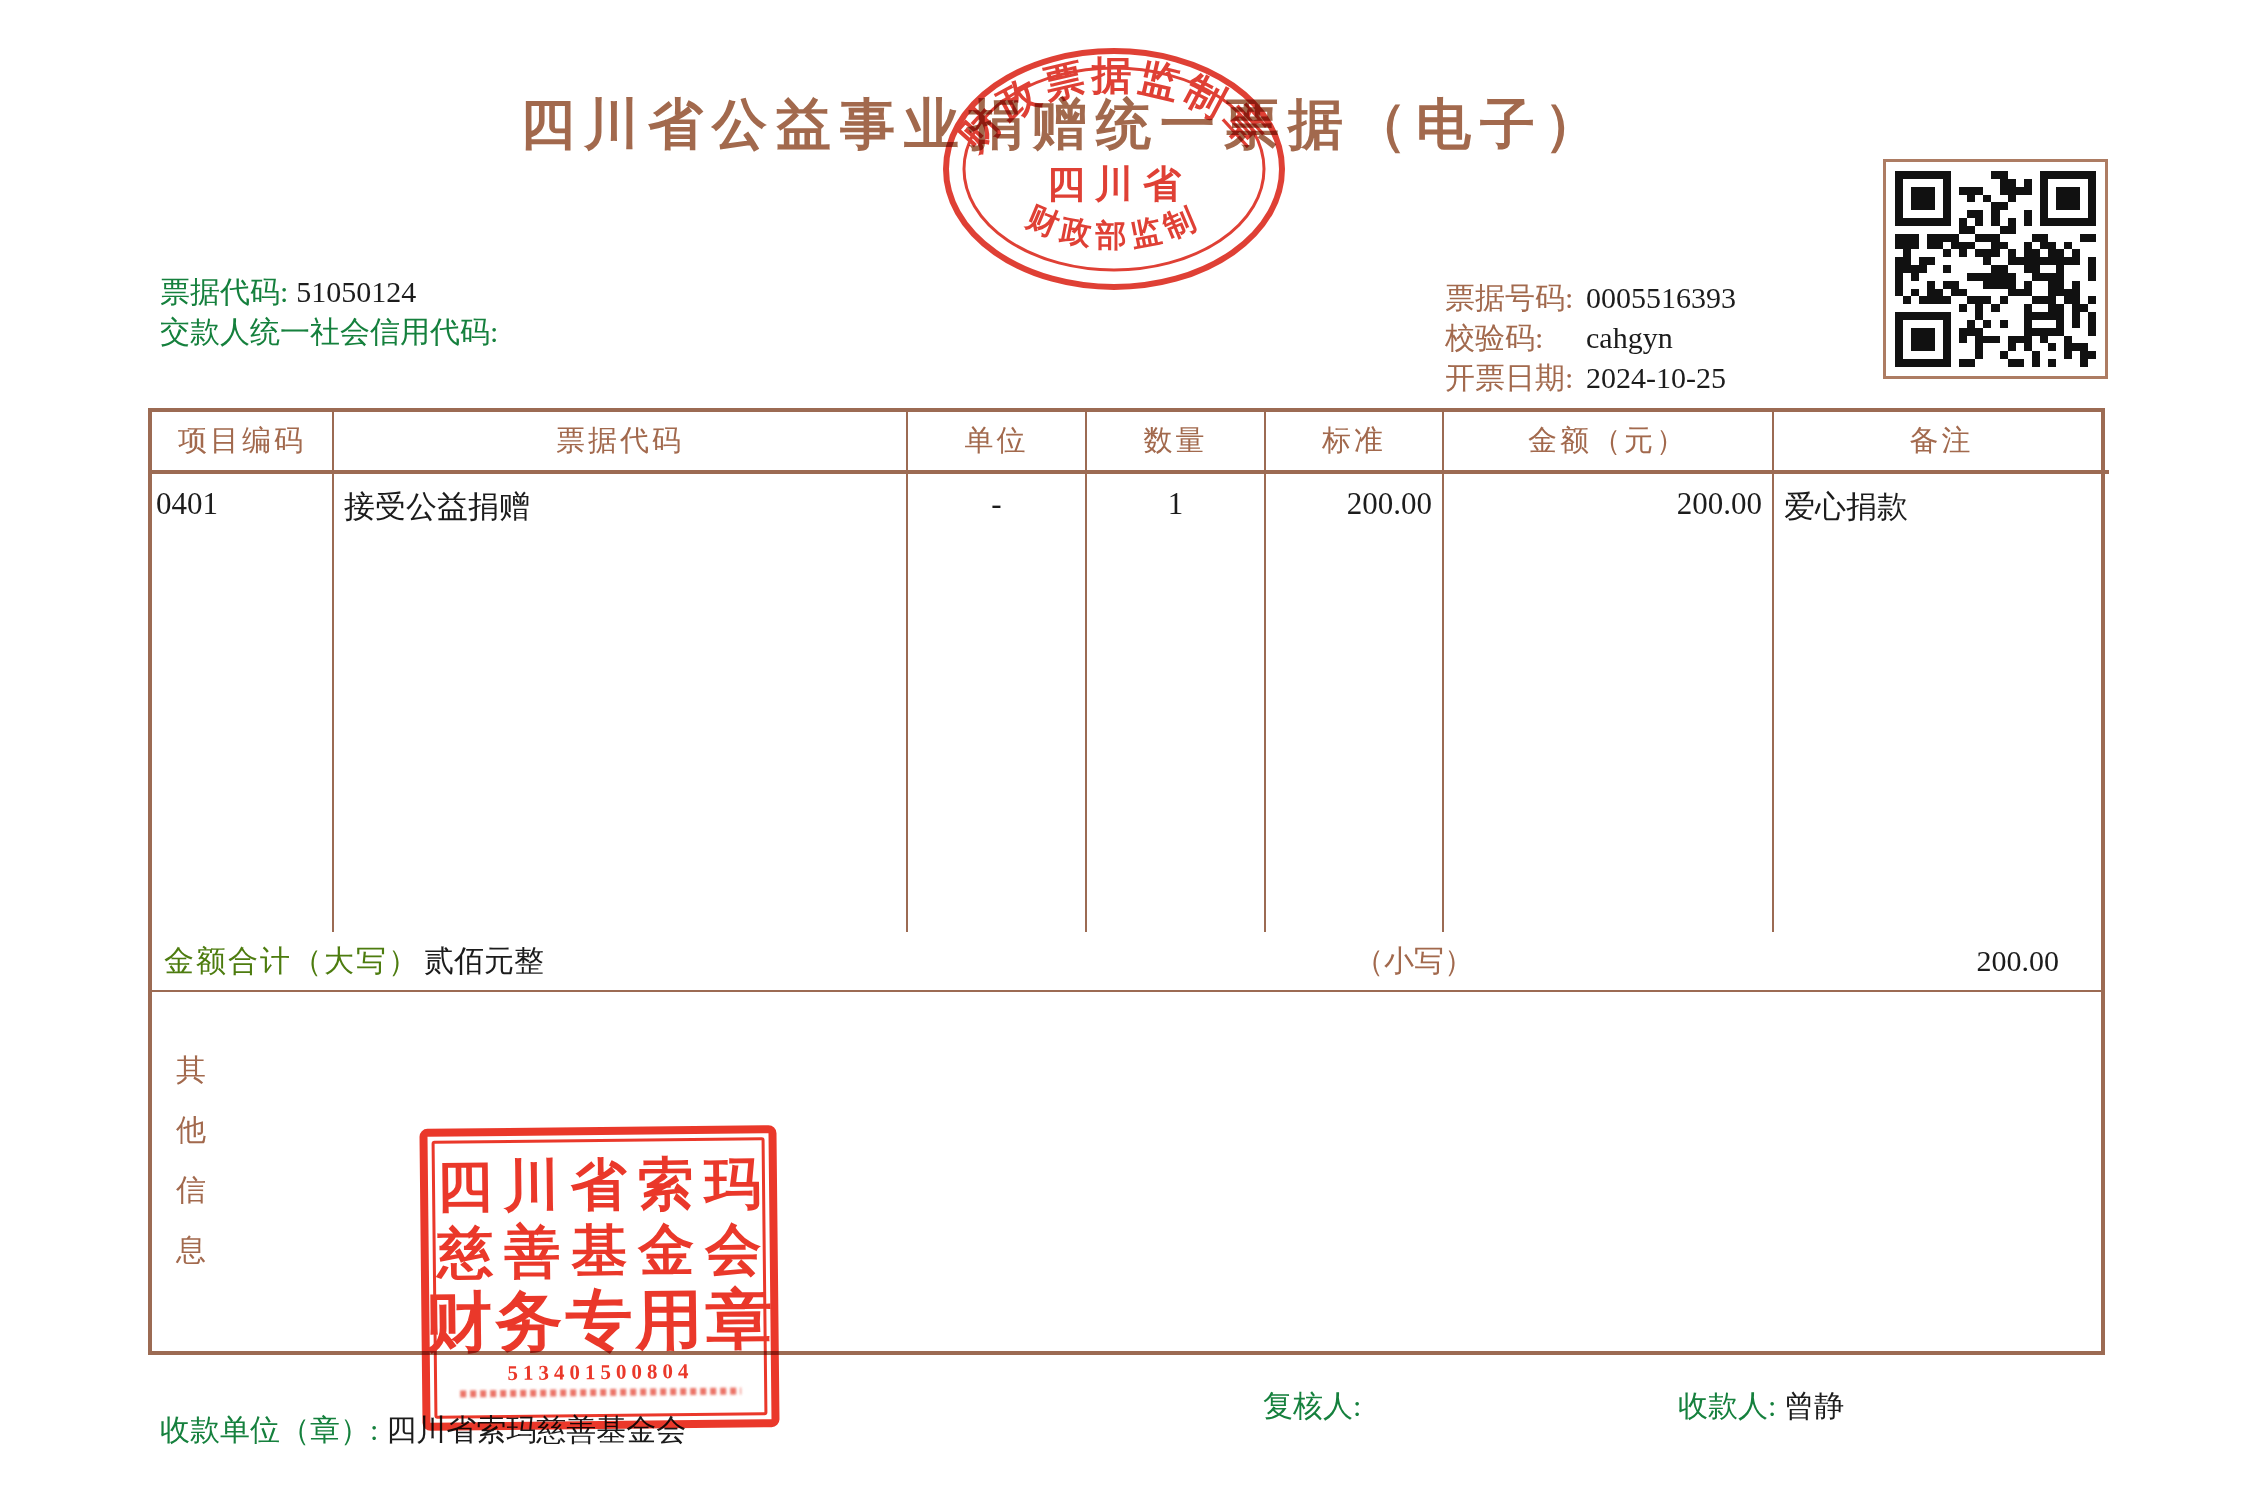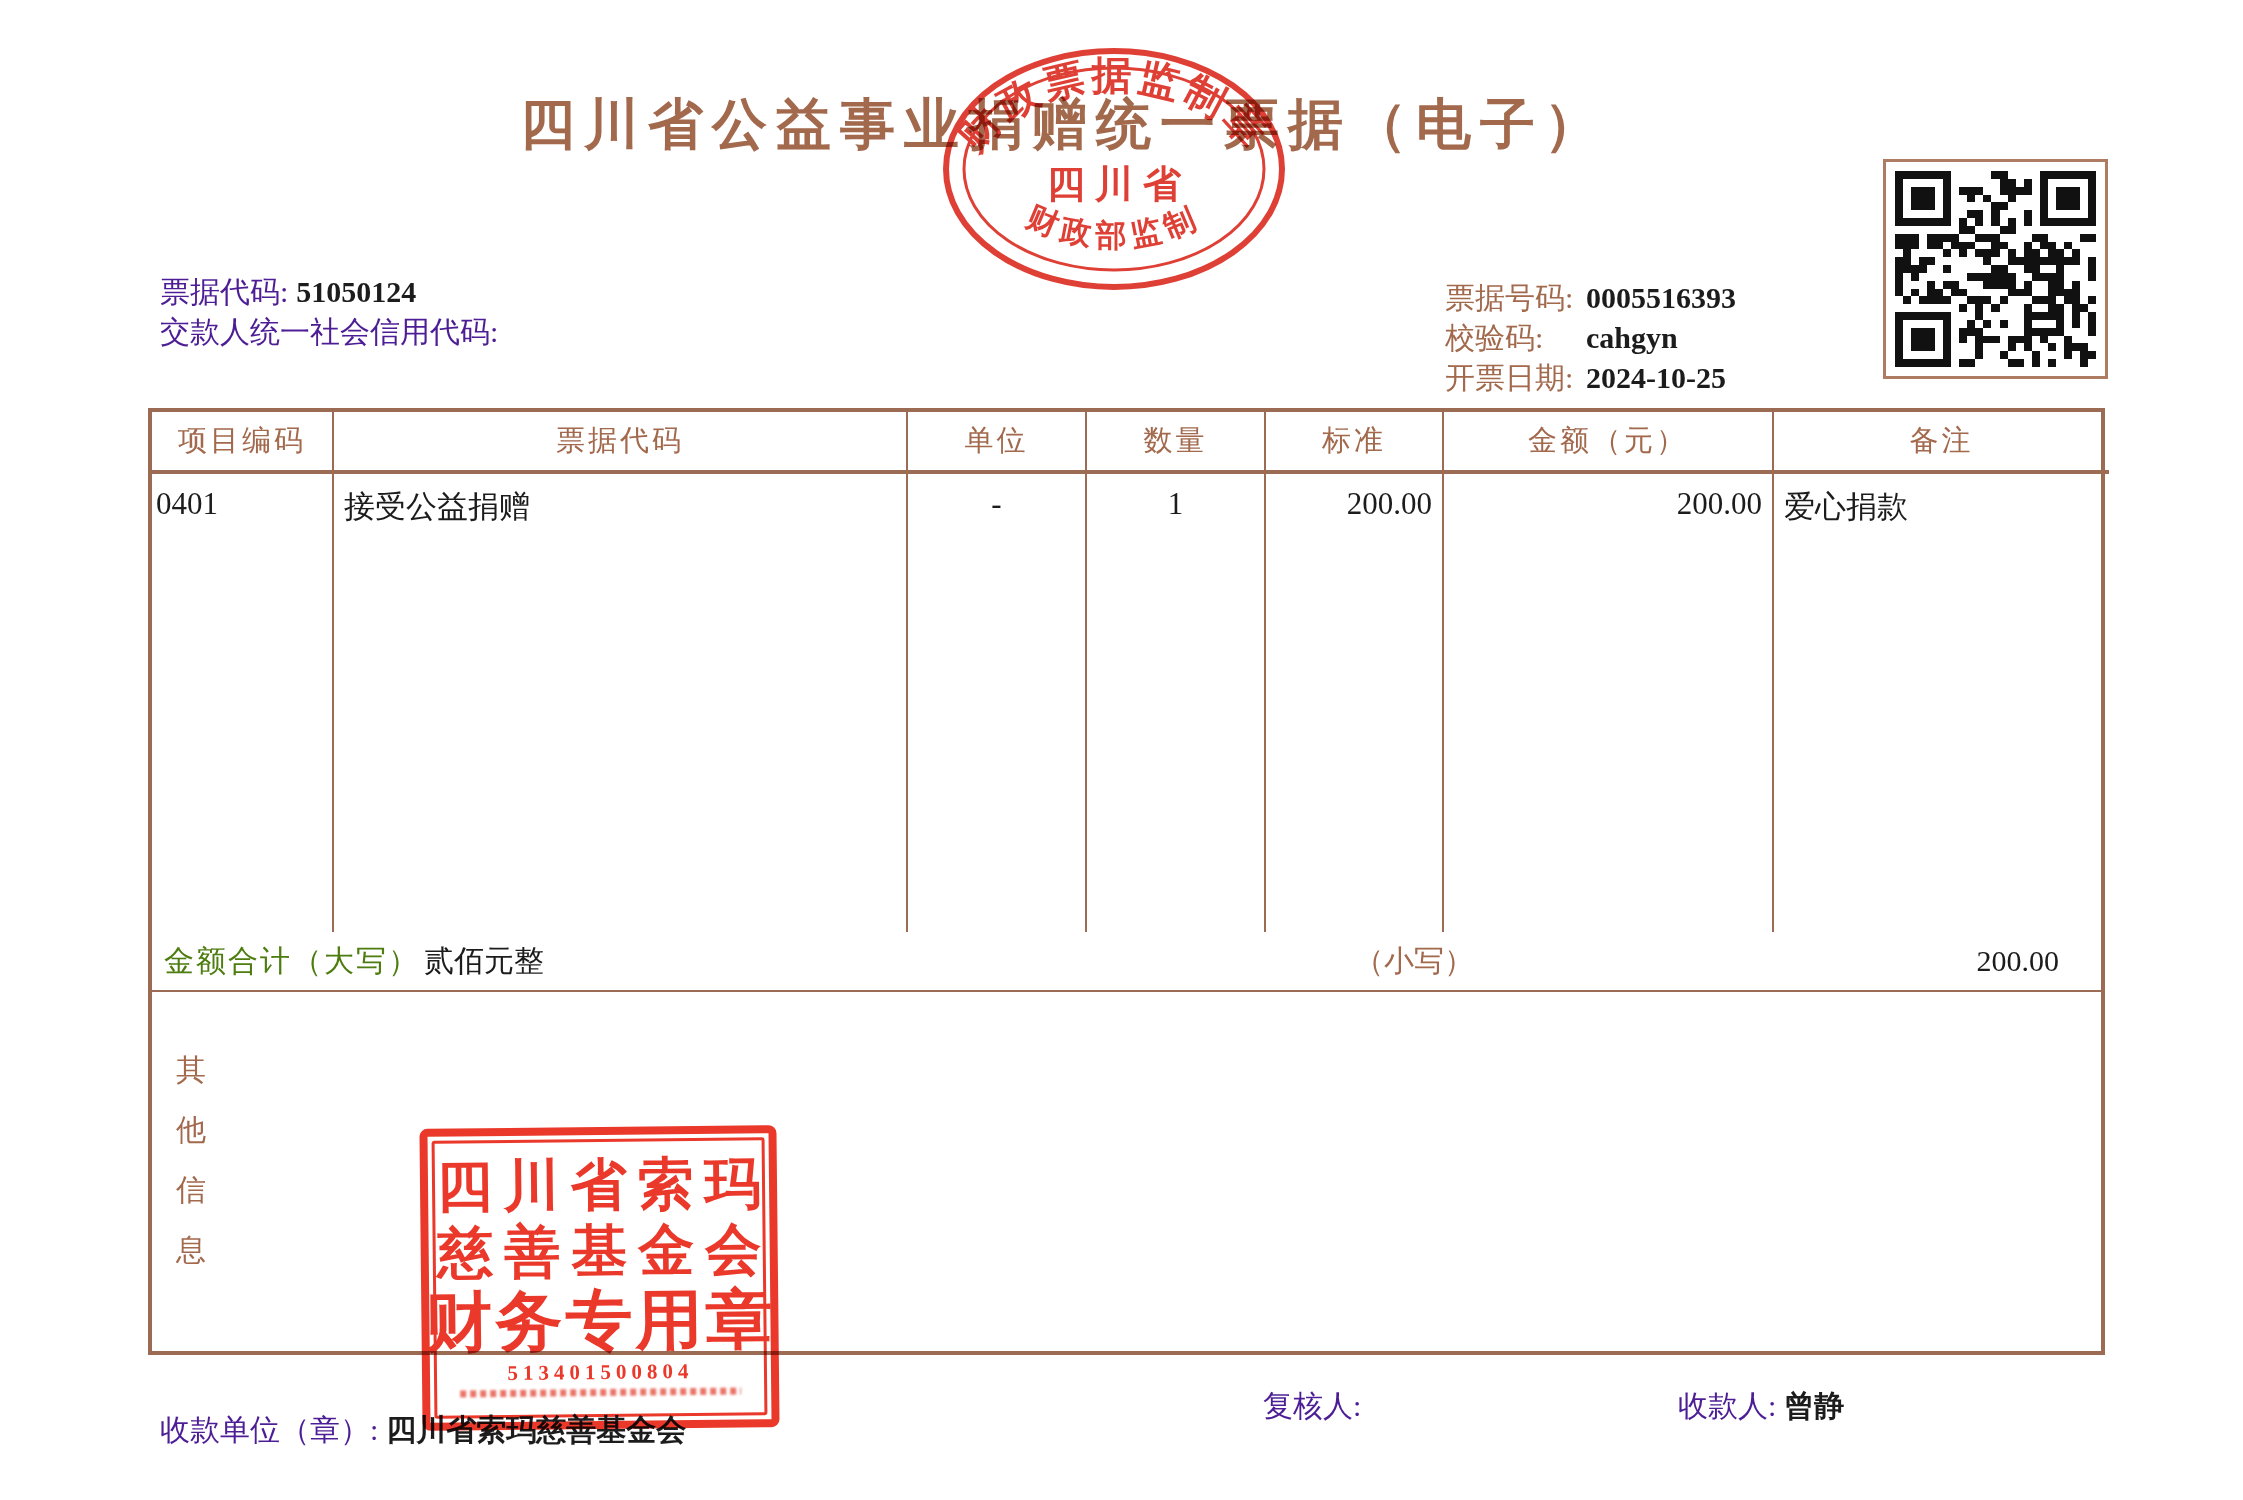--- a/index.html
+++ b/index.html
@@ -27,22 +27,22 @@
   .qr-frame{
     position:absolute; left:1883px; top:159px; width:225px; height:220px;
     border:3px solid #ad7c63; box-sizing:border-box; padding:9px; background:#fff;
   }
   .qr-frame svg{width:100%;height:100%;display:block;}
   .qr-frame rect{fill:#111;}
   
   .info{position:absolute; font-size:30px; line-height:40px; white-space:nowrap;}
   .info-left{left:160px; top:272px;}
   .info-right{left:1445px; top:278px;}
-  .lbl{color:#4c1d95;}
-  .val{color:#1c1c1c; white-space:pre; padding-left:8px;font-weight:bold;}
+  .lbl{color:#15803d;}
+  .val{color:#1c1c1c; white-space:pre; padding-left:8px;}
   .rlbl{display:inline-block; min-width:133px; color:#a2694d;}
   
   .box{
     position:absolute; left:148px; top:408px; width:1957px; height:947px;
     border:4px solid #9c6b53; box-sizing:border-box; background:#fff;
   }
   .tbl{display:grid; grid-template-columns:182px 574px 179px 179px 178px 330px 335px;}
   .th{
     height:62px; box-sizing:border-box; border-right:2px solid #9c6b53; border-bottom:4px solid #9c6b53;
     display:flex; align-items:center; justify-content:center;

